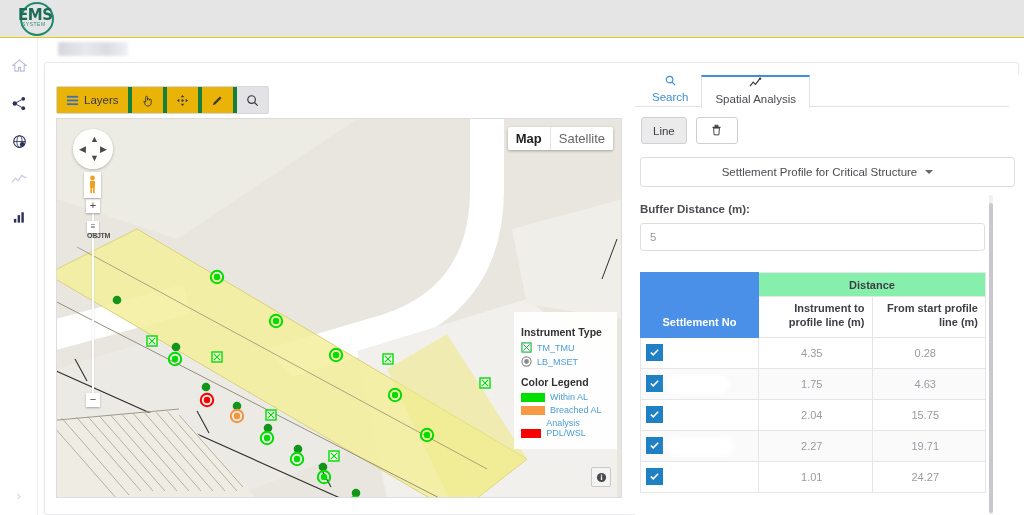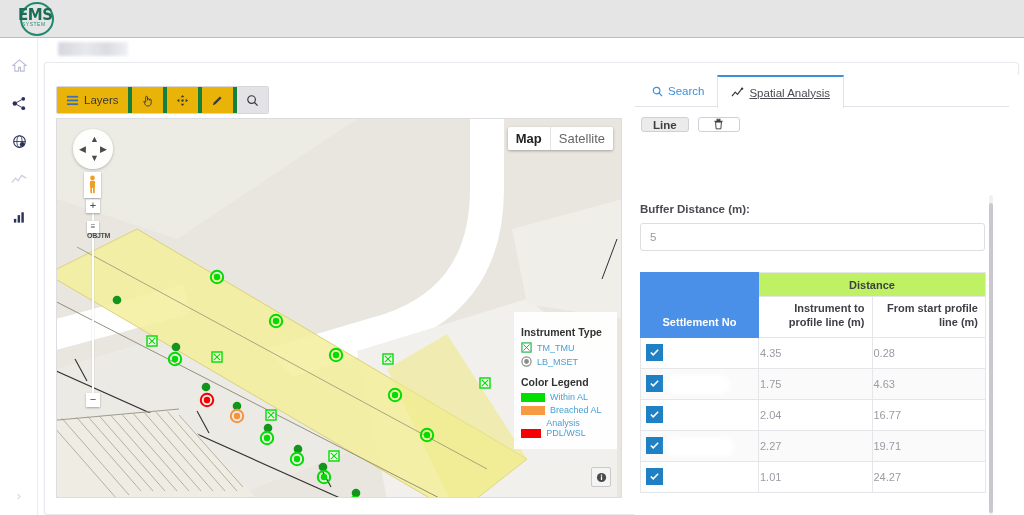--- a/index.html
+++ b/index.html
@@ -229,45 +229,45 @@
     padding-left: 4px;
   }
   .tab {
     display: flex; align-items: center; gap: 5px;
     padding: 0 13px;
     height: 32px;
     font-size: 11.5px;
     color: #3d8fd6;
     cursor: pointer;
     position: relative;
+    flex-direction: column;
   }
   .tab.active {
     color: #4a4a52;
     background: #fff;
     border-left: 1px solid #e2e2e8;
     border-right: 1px solid #e2e2e8;
     border-top: 2px solid #3d8fd6;
     margin-bottom: -1px;
     height: 33px;
-    text-decoration: underline;
   }
   .tab svg { display: block; }
 
   .btnrow {
     position: absolute; left: 6px; top: 42px;
     display: flex; gap: 9px;
   }
   .gbtn {
-    height: 15px; min-width: 42px;
+    height: 27px; min-width: 42px;
     border: 1px solid #cfcfd6;
     background: #ebebeb;
     border-radius: 3px;
     font-size: 11.5px; color: #3d3d44;
     display: flex; align-items: center; justify-content: center;
-    padding: 0 11px; cursor: pointer; font-weight: bold;
+    padding: 0 11px; cursor: pointer;
   }
   .gbtn.plain { background: #fff; padding: 0 9px; }
 
   .selectbox {
     position: absolute; left: 5px; top: 82px;
     width: 375px; height: 30px;
     border: 1px solid #dededf;
     border-radius: 3px;
     background: #fff;
     display: flex; align-items: center; justify-content: center;
@@ -320,40 +320,40 @@
     width: 118px;
     padding-bottom: 9px;
     border-color: #4a90e8 !important;
   }
   .th-distance {
     text-align: center;
     font-weight: bold;
     color: #3e3e46;
     font-size: 11px;
     height: 24px;
-    background: #bef264;
+    background: #86efac;
   }
   .th-sub {
     text-align: right;
     font-weight: bold;
     color: #3e3e46;
     font-size: 11px;
     padding: 5px 7px 7px 7px;
     background: #fff;
     line-height: 1.25;
     vertical-align: bottom;
   }
   td.cell-chk {
     height: 31px;
     padding: 0 0 0 5px;
     background: #fff;
     position: relative;
   }
   td.cell-num {
-    text-align: left;
+    text-align: center;
     padding-right: 8px;
     color: #9b9ba3;
     background: #fff;
   }
   tr.alt td { background: #fafafa; }
   .chk {
     width: 17px; height: 17px;
     background: #2080c4;
     display: inline-flex;
     align-items: center; justify-content: center;
@@ -751,20 +751,24 @@
         <span>
           <svg width="11" height="12" viewBox="0 0 12 13">
             <rect x="1.6" y="3" width="8.8" height="1.2" fill="#333"></rect>
             <path d="M2.8 4.4 h6.4 l-.6 7.4 H3.4 Z" fill="none" stroke="#333" stroke-width="1"></path>
             <rect x="4.4" y="1.3" width="3.2" height="1.4" fill="none" stroke="#333" stroke-width="1"></rect>
           </svg>
         </span>
       </div>
     </div>
 
+    <div class="selectbox">
+      <span>Settlement Profile for Critical Structure</span>
+      <span class="caret"></span>
+    </div>
 
     <div class="field-label">Buffer Distance (m):</div>
     <div class="bufferinput">5</div>
 
     <div class="panel-scroll-track"></div>
     <div class="panel-scroll"></div>
 
     <div class="tablewrap">
       <table class="datatable">
         <thead>
@@ -796,21 +800,21 @@
               <td class="cell-num">1.75</td>
               <td class="cell-num">4.63</td>
             </tr>
             <tr>
               <td class="cell-chk"><span class="chk">
                   <svg width="11" height="11" viewBox="0 0 12 12">
                     <polyline points="2,6 4.6,8.6 10,3" fill="none" stroke="#fff" stroke-width="1.7"></polyline>
                   </svg>
                 </span></td>
               <td class="cell-num">2.04</td>
-              <td class="cell-num">16.77</td>
+              <td class="cell-num">15.75</td>
             </tr>
             <tr class="alt">
               <td class="cell-chk"><span class="chk">
                   <svg width="11" height="11" viewBox="0 0 12 12">
                     <polyline points="2,6 4.6,8.6 10,3" fill="none" stroke="#fff" stroke-width="1.7"></polyline>
                   </svg>
                 </span><span class="name-redact" style="width:62px"></span></td>
               <td class="cell-num">2.27</td>
               <td class="cell-num">19.71</td>
             </tr>

